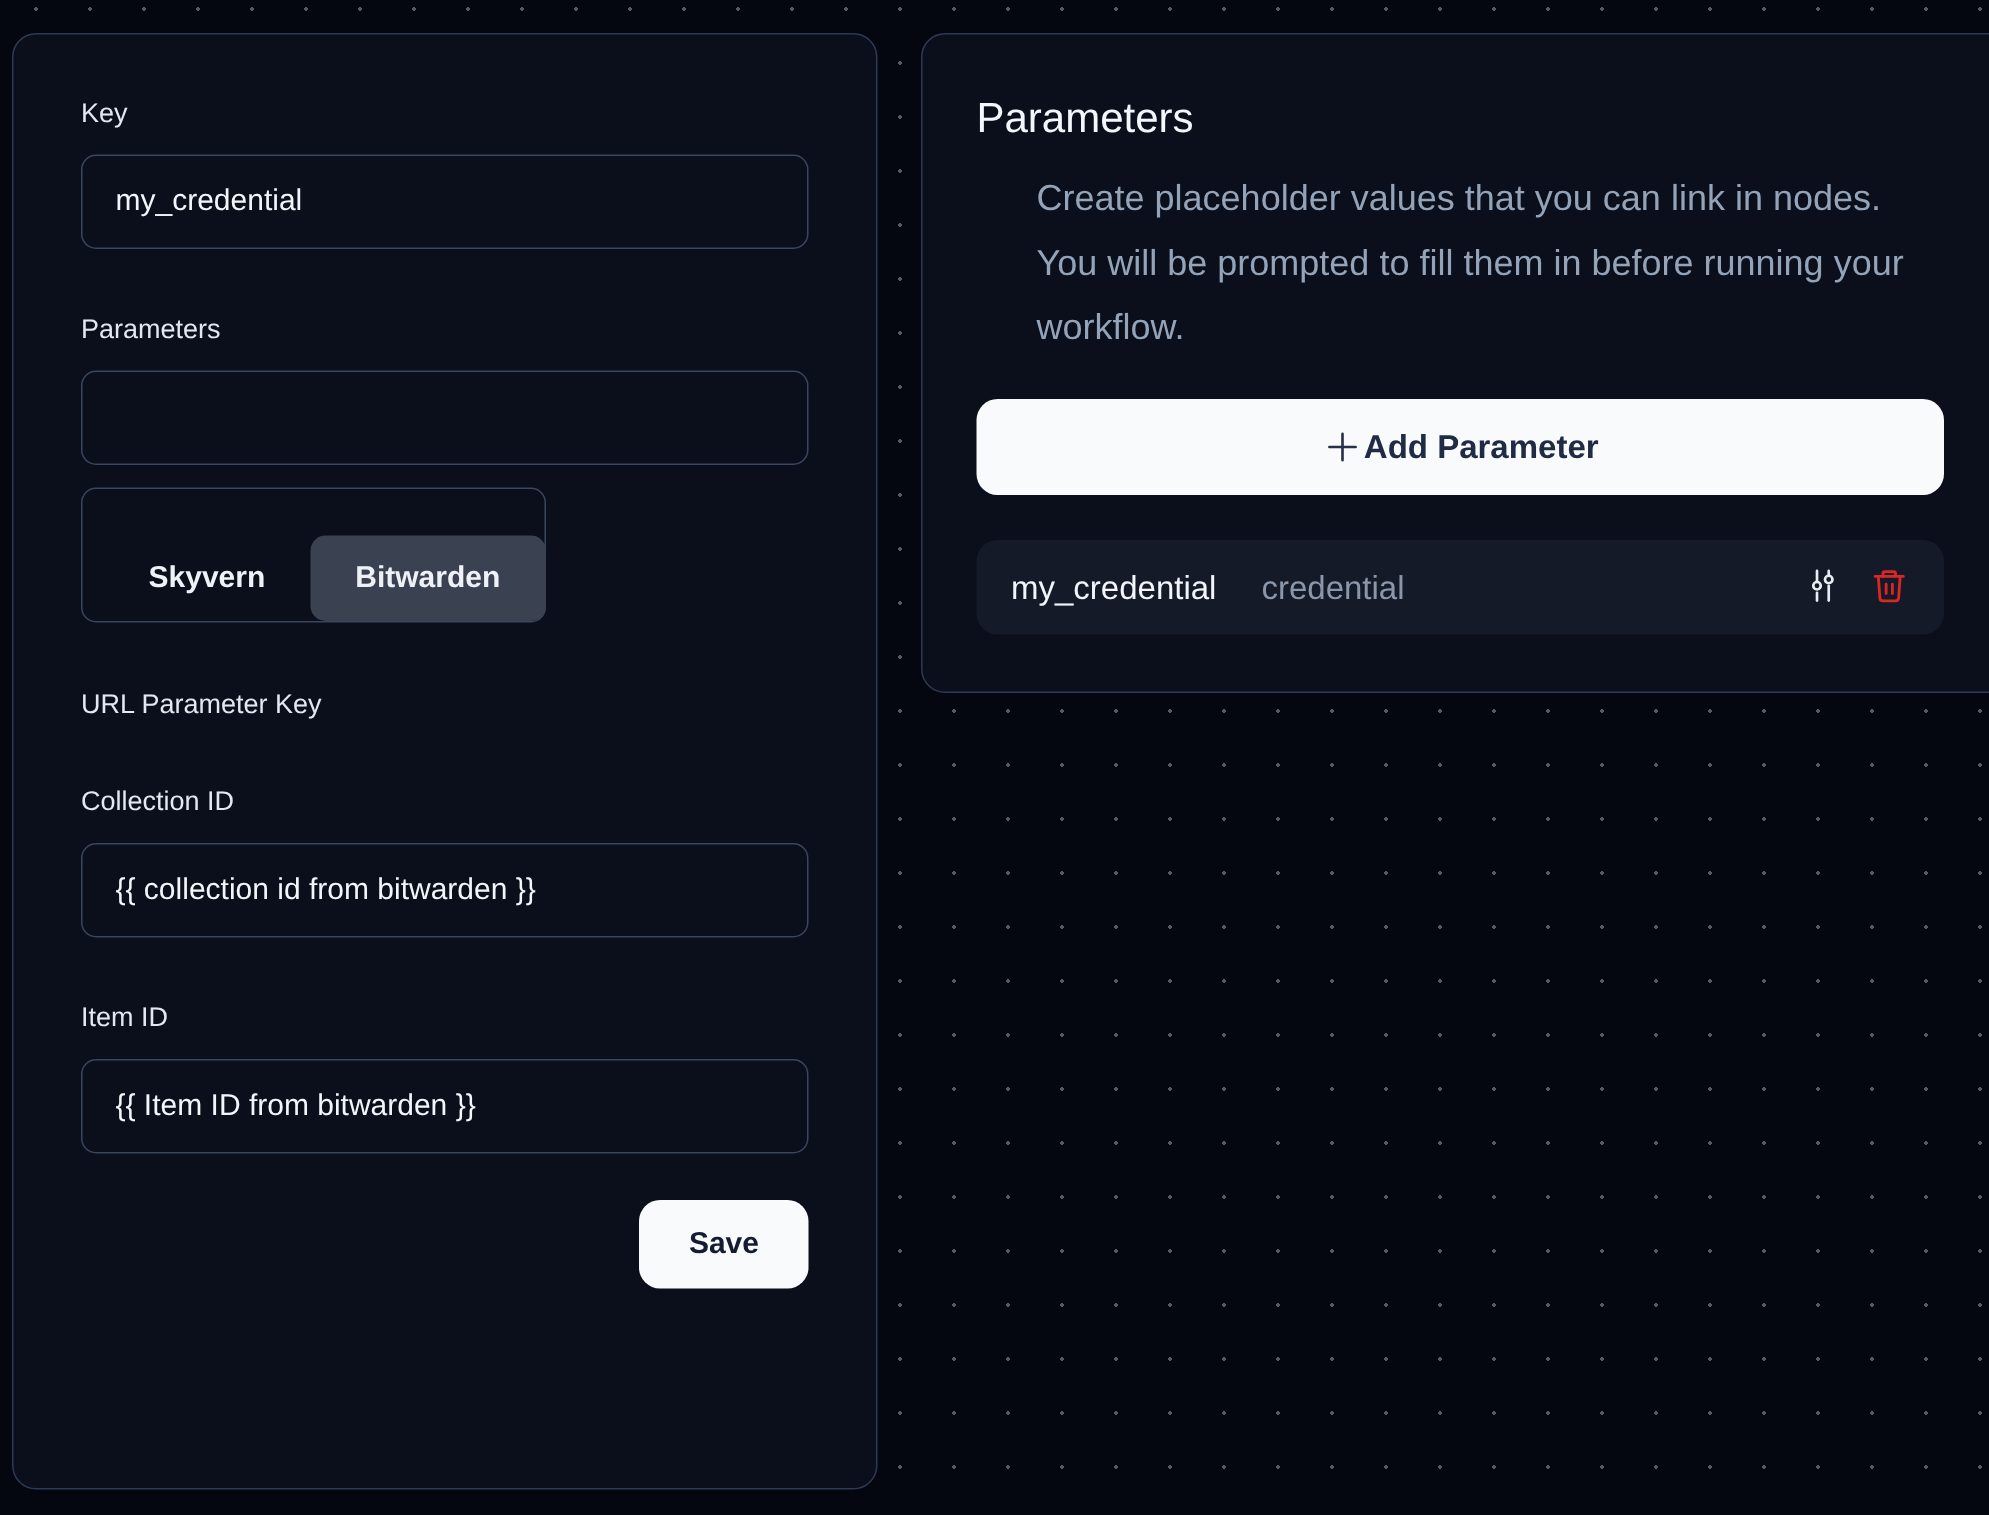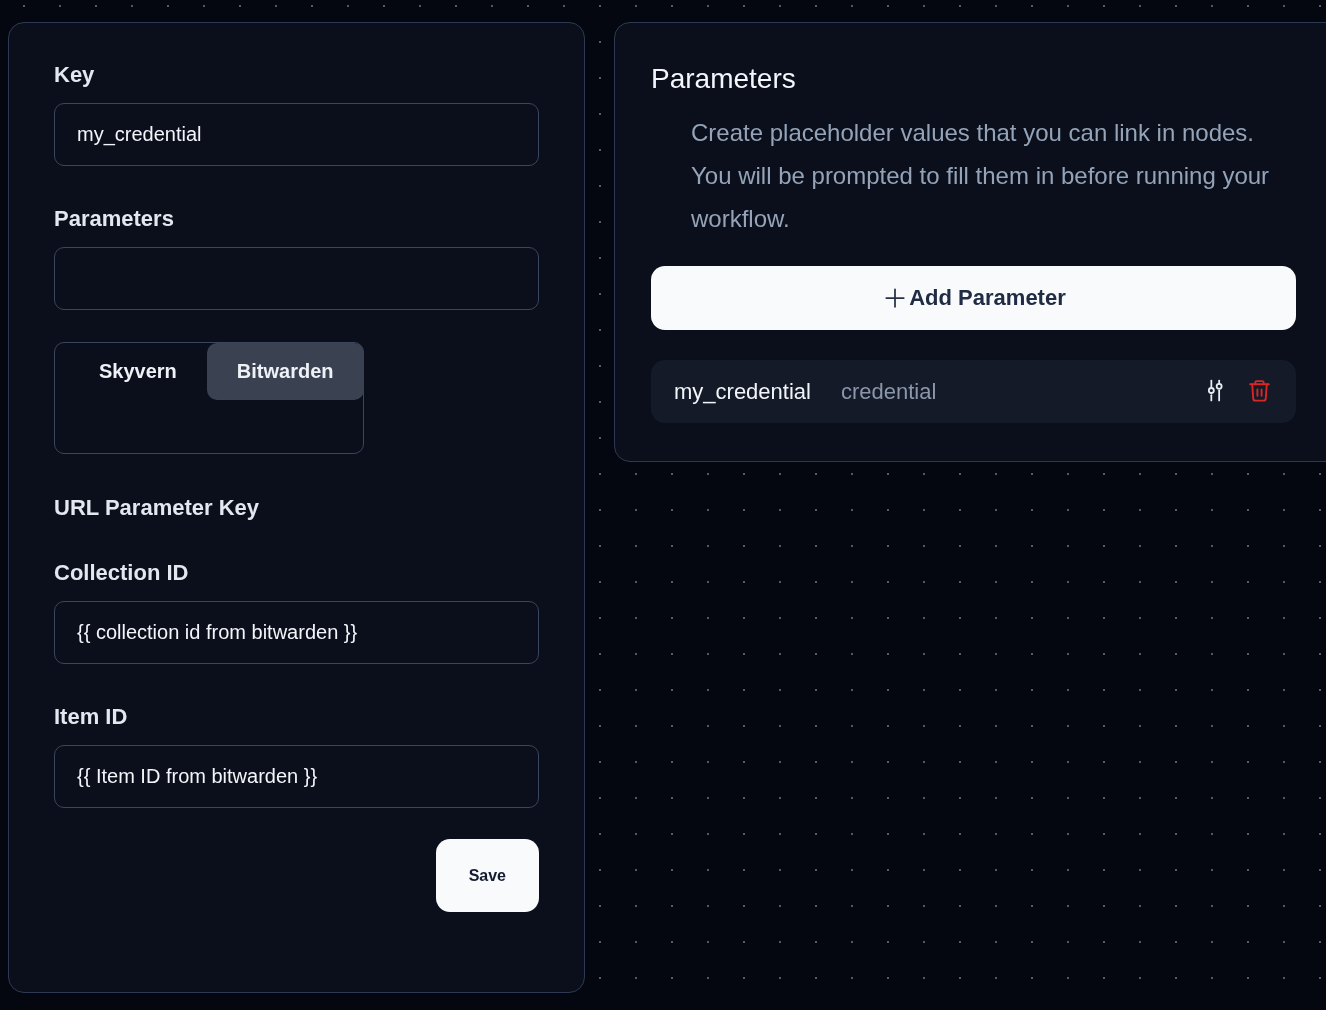--- a/index.html
+++ b/index.html
@@ -17,59 +17,59 @@
   .card {
     position:absolute;
     background: var(--card_bg, #0a0f1b);
     border: 1px solid var(--card_border, #2e3a54);
     border-radius: 16px;
   }
   .left-card  { left:8px;   top:22px; width:577px; height:971px; padding:40px 45px 42px; }
   .right-card { left:614px; top:22px; width:812px; height:440px; padding:38px 29px 0 36px; }
 
   .field-label {
-    font-size:22px; font-weight:700; line-height:24px;
+    font-size:18px; font-weight:400; line-height:24px;
     color:#e2e8f0; margin-bottom:16px;
   }
   .text-input {
     display:block; width:100%; height:63px;
     background:transparent;
     border:1px solid var(--input_border, #3a455e);
     border-radius:10px;
     color:#f2f5f9; font-size:20px; font-family:inherit;
     padding:0 22px; outline:none;
   }
   .field { margin-top:41px; }
   .field.first { margin-top:0; }
 
   .segmented {
-    margin-top:32px;
-    width:310px; height:112px;
+    margin-top:15px;
+    width:310px; height:90px;
     border:1px solid var(--input_border, #3a455e);
     border-radius:10px;
-    display:flex; align-items:flex-start;
+    display:flex; align-items:flex-end;
     padding:0 14px;
   }
   .seg-tab {
     height:57px; display:flex; align-items:center; justify-content:center;
     padding:0 30px; border-radius:10px;
     font-size:20px; font-weight:700; color:#eef2f7;
     cursor:pointer; background:transparent; border:none; font-family:inherit;
   }
   .seg-tab.active { background: var(--active_tab_bg, #3a4252); }
 
   .field.after-seg { margin-top:42px; }
 
   .save-row { display:flex; justify-content:flex-end; margin-top:31px; }
   .save-button {
-    height:73px; padding:0 33px;
+    height:59px; padding:0 33px;
     border:none; border-radius:14px;
     background: var(--light_button_bg, #f8fafc);
     color: var(--light_button_text, #131c31);
-    font-size:16px; font-weight:700; font-family:inherit;
+    font-size:20px; font-weight:700; font-family:inherit;
     cursor:pointer;
   }
 
   .panel-title { font-size:28px; font-weight:500; line-height:36px; color:#f3f6fa; }
   .panel-desc  {
     margin-top:14px; font-size:24px; line-height:43px;
     color: var(--muted_text, #94a3b8);
     white-space:pre-line;
     margin-left:40px;
   }

